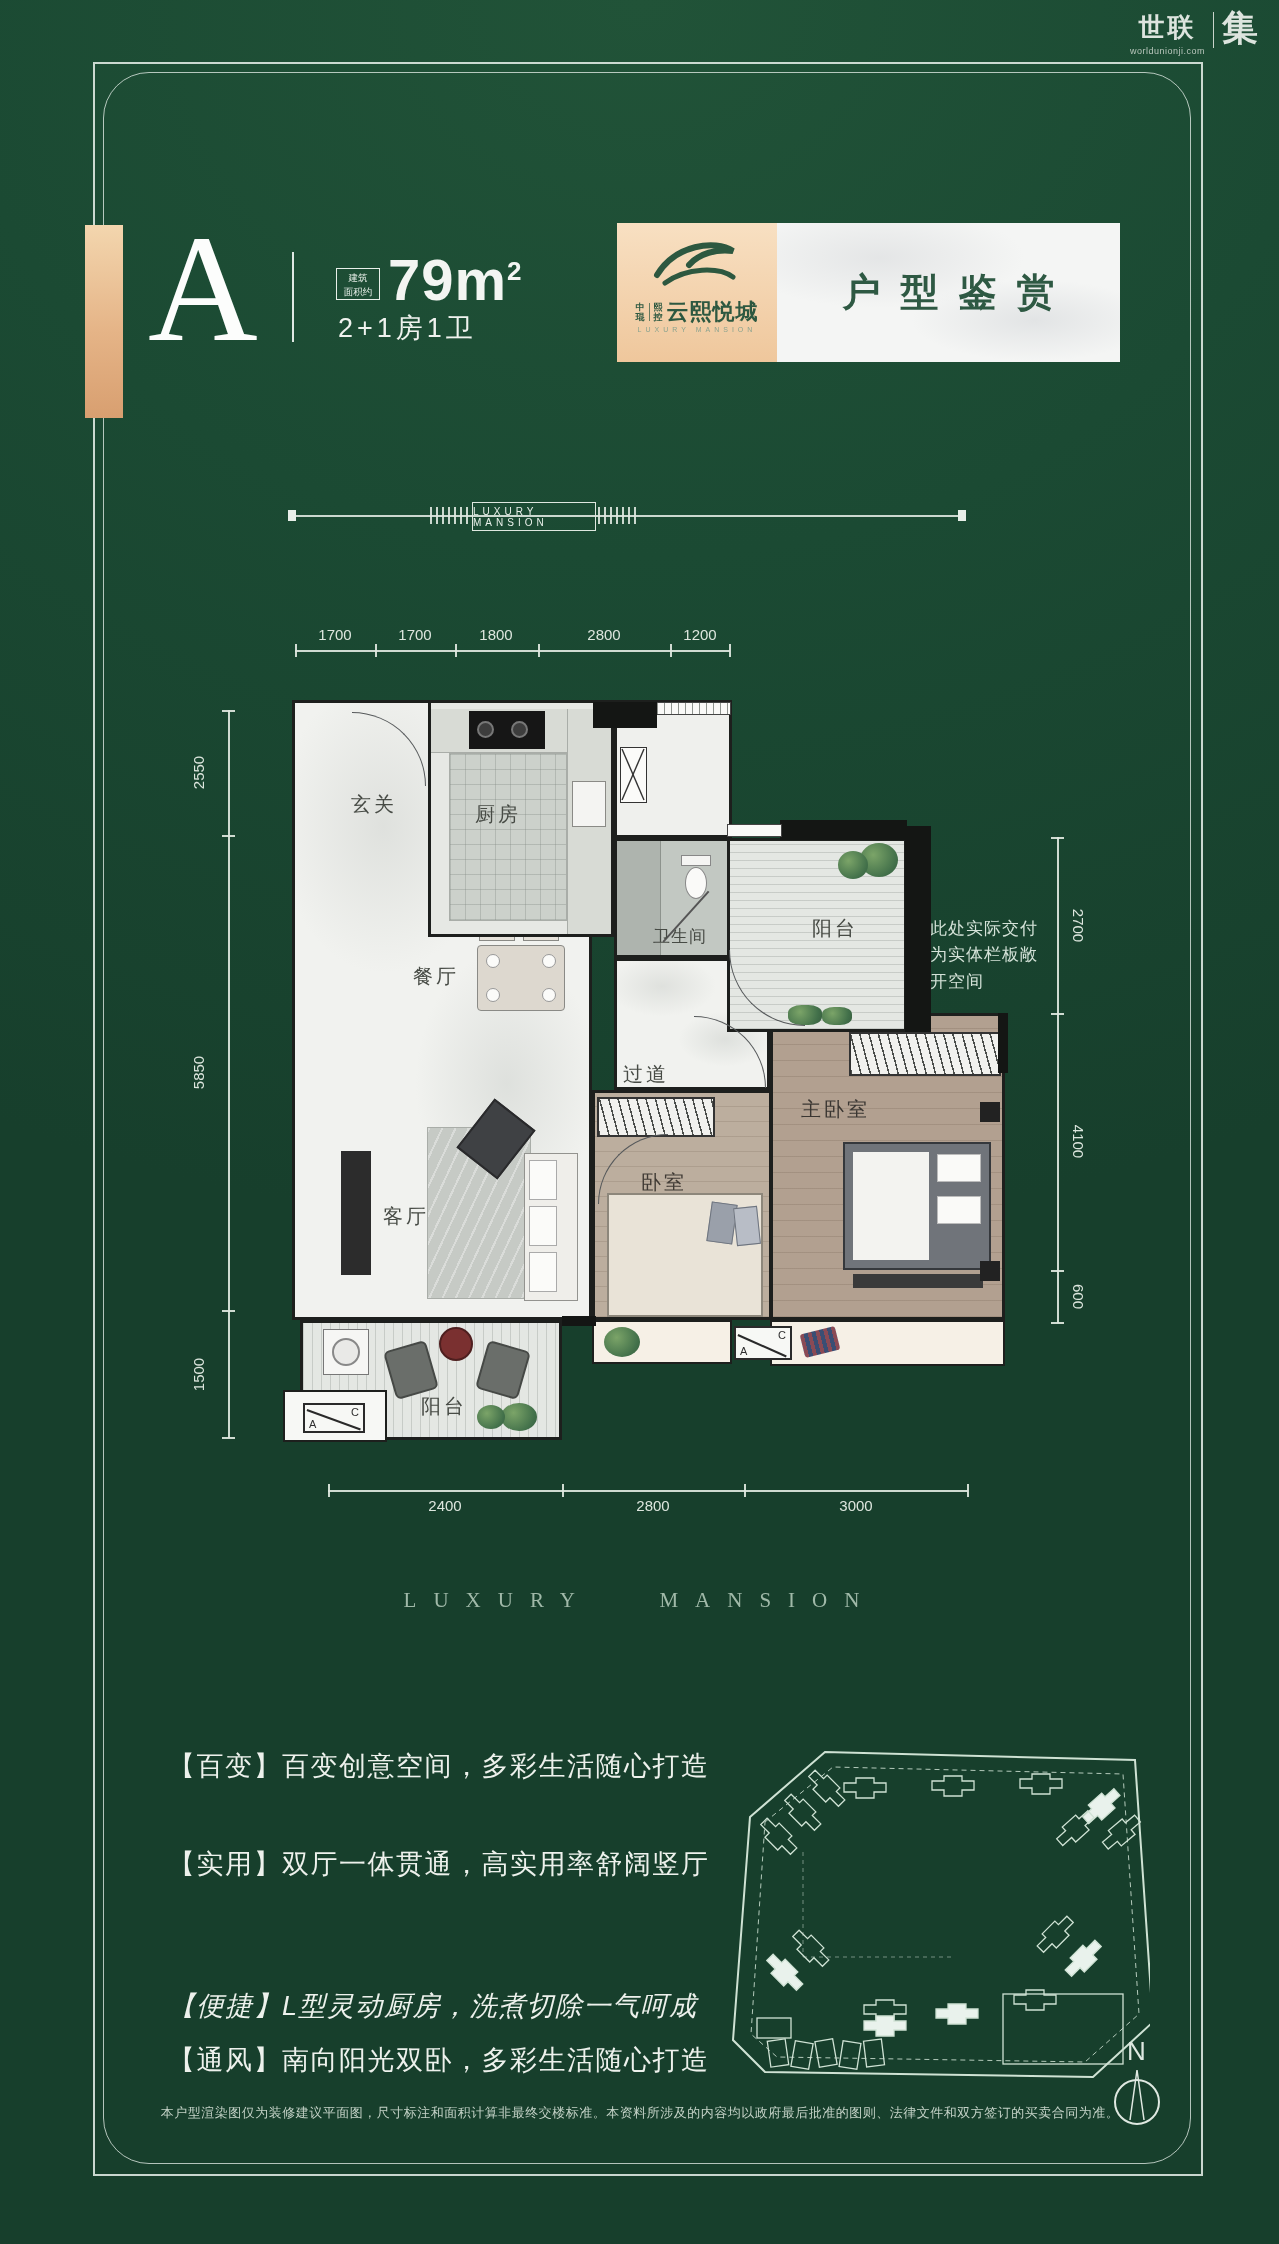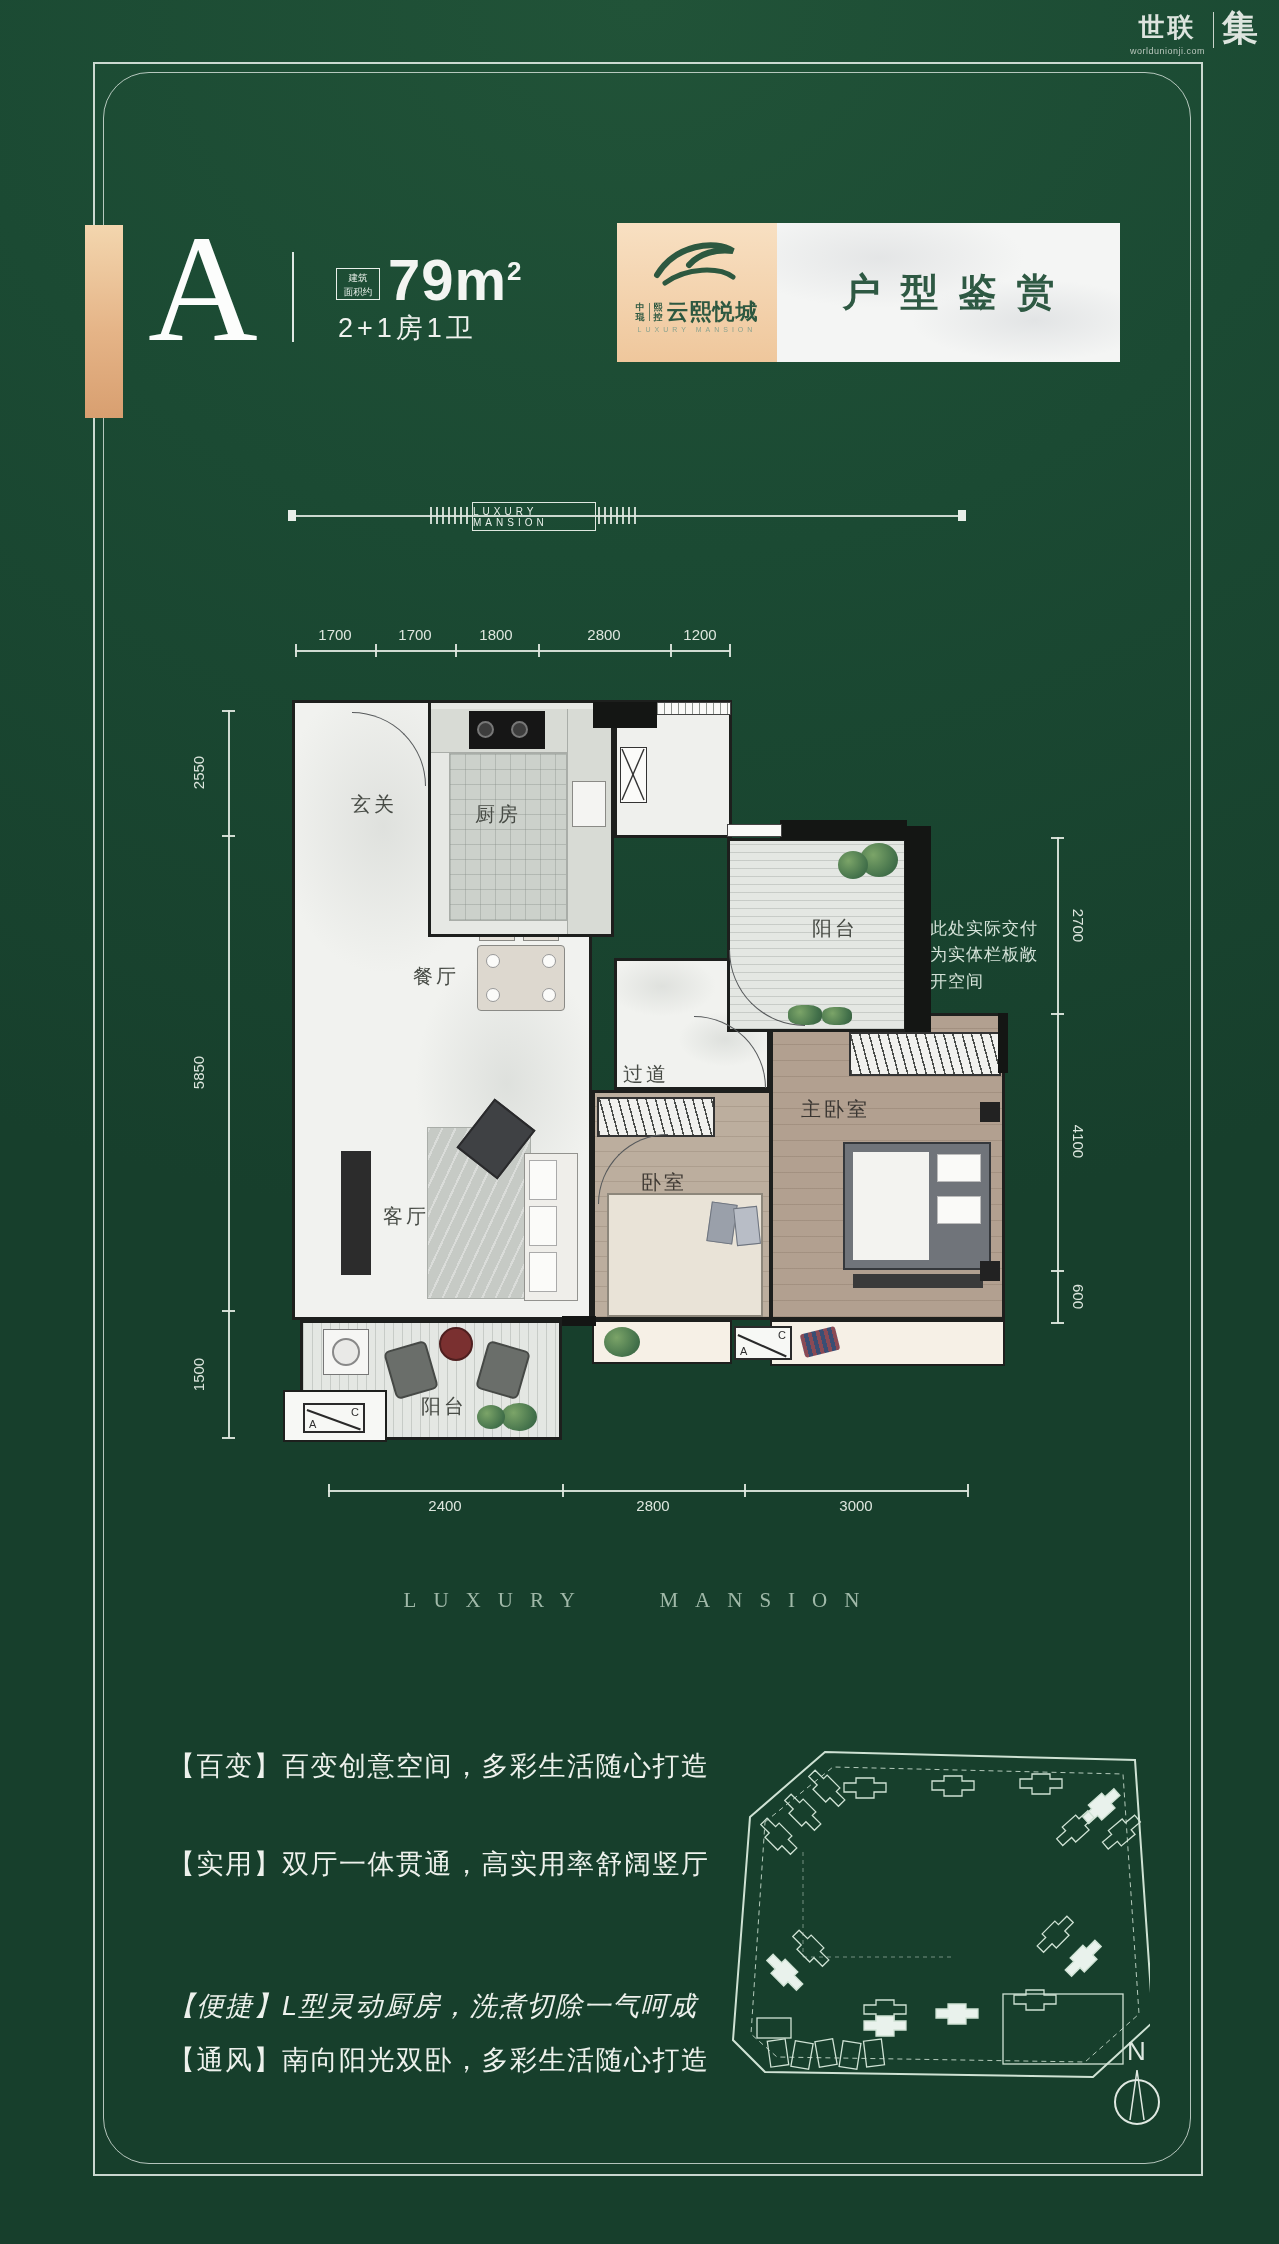--- a/index.html
+++ b/index.html
@@ -190,20 +190,27 @@
     <div class="room" style="left:614px;top:700px;width:118px;height:138px;background:#eff0ed;z-index:2;">
       <div class="furn" style="left:32px;top:-1px;width:82px;height:13px;background:repeating-linear-gradient(90deg,#8f948f 0 1px,rgba(0,0,0,0) 1px 7px),#fafaf8;border:1px solid #444;"></div>
       <div class="furn" style="left:3px;top:44px;width:27px;height:56px;background:#fbfbf9;border:1.5px solid #333;">
         <svg width="24" height="53" viewBox="0 0 24 53">
           <line x1="1" y1="1" x2="23" y2="52" stroke="#333" stroke-width="1.4"></line>
           <line x1="23" y1="1" x2="1" y2="52" stroke="#333" stroke-width="1.4"></line>
         </svg>
       </div>
     </div>
 
+    <div class="room" style="left:614px;top:838px;width:118px;height:120px;background:#c2c8c2;z-index:2;">
+      <div class="furn" style="left:0;top:0;width:44px;height:114px;background:#aeb4ae;border-right:1px solid #8d938d;"></div>
+      <div class="furn" style="left:64px;top:14px;width:30px;height:11px;background:#f5f5f3;border:1px solid #888;"></div>
+      <div class="furn" style="left:68px;top:26px;width:22px;height:32px;border-radius:50% 50% 50% 50%;background:#fafaf8;border:1px solid #888;"></div>
+      <div class="acdiag" style="left:46px;top:100px;width:68px;transform:rotate(-48deg);background:#555;"></div>
+      <span class="rlabel" style="left:36px;top:84px;font-size:17px;letter-spacing:1px;">卫生间</span>
+    </div>
 
     <div class="room marble" style="left:614px;top:958px;width:156px;height:132px;z-index:2;">
       <span class="rlabel" style="left:6px;top:100px;">过道</span>
     </div>
 
     <div class="room stripesV" style="left:727px;top:838px;width:180px;height:194px;z-index:3;">
       <span class="rlabel" style="left:82px;top:74px;">阳台</span>
       <div class="plant" style="right:6px;top:2px;width:38px;height:34px;"></div>
       <div class="plant" style="right:36px;top:10px;width:30px;height:28px;"></div>
       <div class="plant" style="left:58px;bottom:4px;width:34px;height:20px;border-radius:40%;"></div>
@@ -371,14 +378,15 @@
       </g>
     </g>
   </svg>
 
   <svg class="abs" style="left:1103px;top:2032px;" width="72" height="104" viewBox="0 0 72 104">
     <text x="24" y="28" font-size="26" fill="#dfe8e1" font-family="Liberation Sans, sans-serif">N</text>
     <circle cx="34" cy="70" r="22" fill="none" stroke="#dfe8e1" stroke-width="2"></circle>
     <path d="M34,38 L27,88 M34,38 L41,88" fill="none" stroke="#dfe8e1" stroke-width="1.5"></path>
   </svg>
 
+  <div class="disclaimer">本户型渲染图仅为装修建议平面图，尺寸标注和面积计算非最终交楼标准。本资料所涉及的内容均以政府最后批准的图则、法律文件和双方签订的买卖合同为准。</div>
 
 </div>
 
 </body></html>

